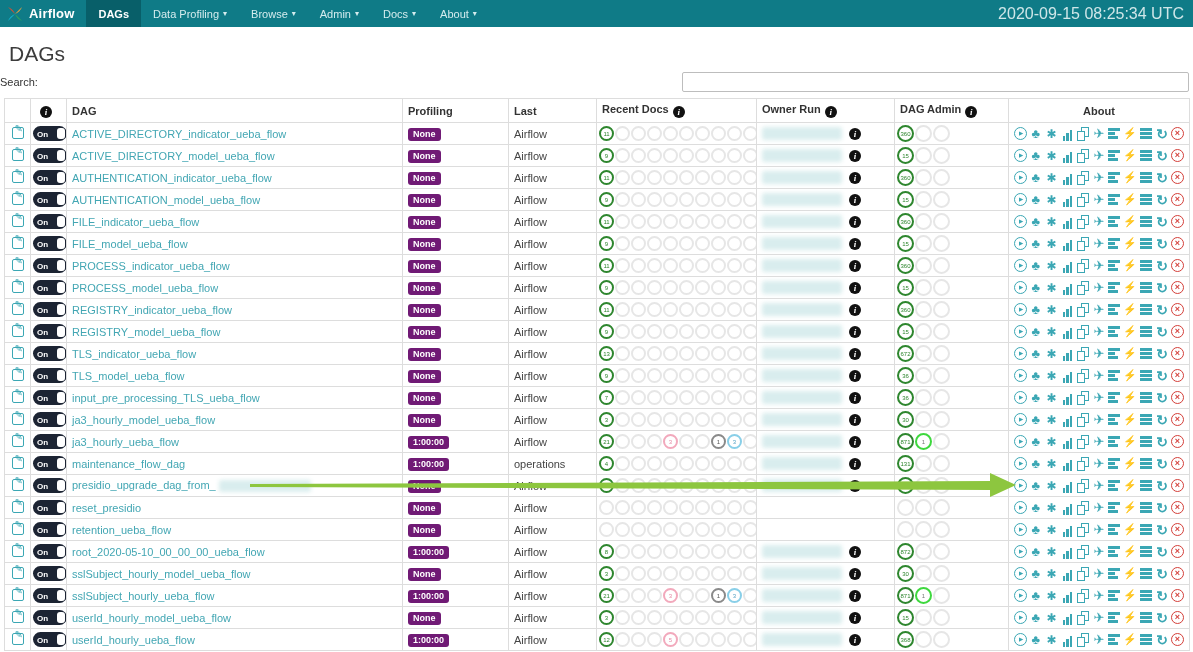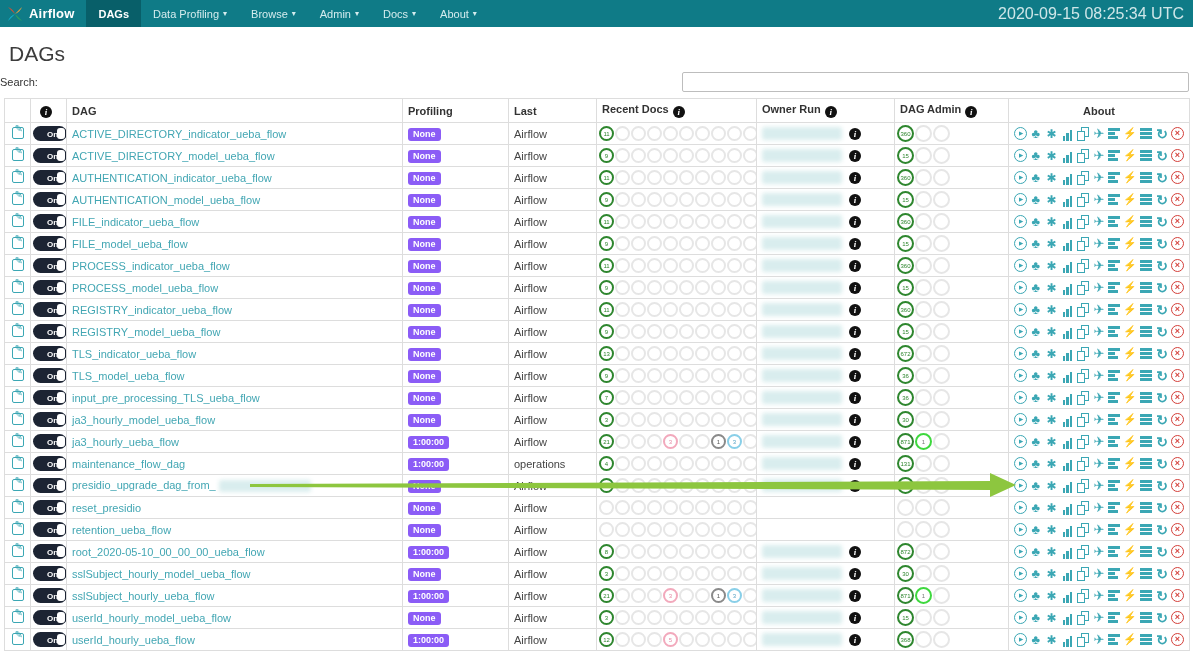--- a/index.html
+++ b/index.html
@@ -23,26 +23,26 @@
   
   .table-wrap{position:relative;margin:0 4px;}
   table{border-collapse:collapse;table-layout:fixed;width:1185px;font-size:11px;}
   th,td{border:1px solid #ddd;padding:0 5px;height:21px;overflow:hidden;white-space:nowrap;vertical-align:middle;}
   th{text-align:left;font-weight:bold;color:#333;height:23px;}
   th.center{text-align:center;}
   td.c-edit,td.c-toggle{text-align:center;padding:0 2px;}
   td.c-circ{padding:0 2px;}
   .dag-link{color:#42a6b3;text-decoration:none;}
   .owner{color:#444;}
-  .badge{background:#8b5cf6;color:#fff;font-size:9px;font-weight:bold;padding:2px 5px;border-radius:3px;
+  .badge{background:#701a75;color:#fff;font-size:9px;font-weight:bold;padding:2px 5px;border-radius:3px;
          display:inline-block;line-height:1;}
   
   .toggle{position:relative;display:inline-block;width:34px;height:15px;background:#1c2433;
           border-radius:9px;vertical-align:middle;cursor:pointer;}
-  .toggle .lab{position:absolute;left:14px;top:3.5px;color:#fff;font-size:8px;font-weight:bold;}
+  .toggle .lab{position:absolute;left:4px;top:3.5px;color:#fff;font-size:8px;font-weight:bold;}
   .toggle .knob{position:absolute;right:2px;top:2px;width:8px;height:11px;background:#fff;border-radius:3px;}
   
   .circles{display:flex;gap:1px;align-items:center;}
   .circle{flex:none;width:11px;height:11px;border:2px solid #e6e6e6;border-radius:50%;
           display:flex;align-items:center;justify-content:center;font-size:6px;color:#666;cursor:pointer;}
   .circle.big{width:13px;height:13px;}
   .c-success{border-color:#2e862e;color:#2e862e;}
   .c-running{border-color:#3ed83e;color:#777;}
   .c-skipped{border-color:#f2a9bc;color:#e58aa5;}
   .c-queued{border-color:#8a8a8a;color:#555;}

